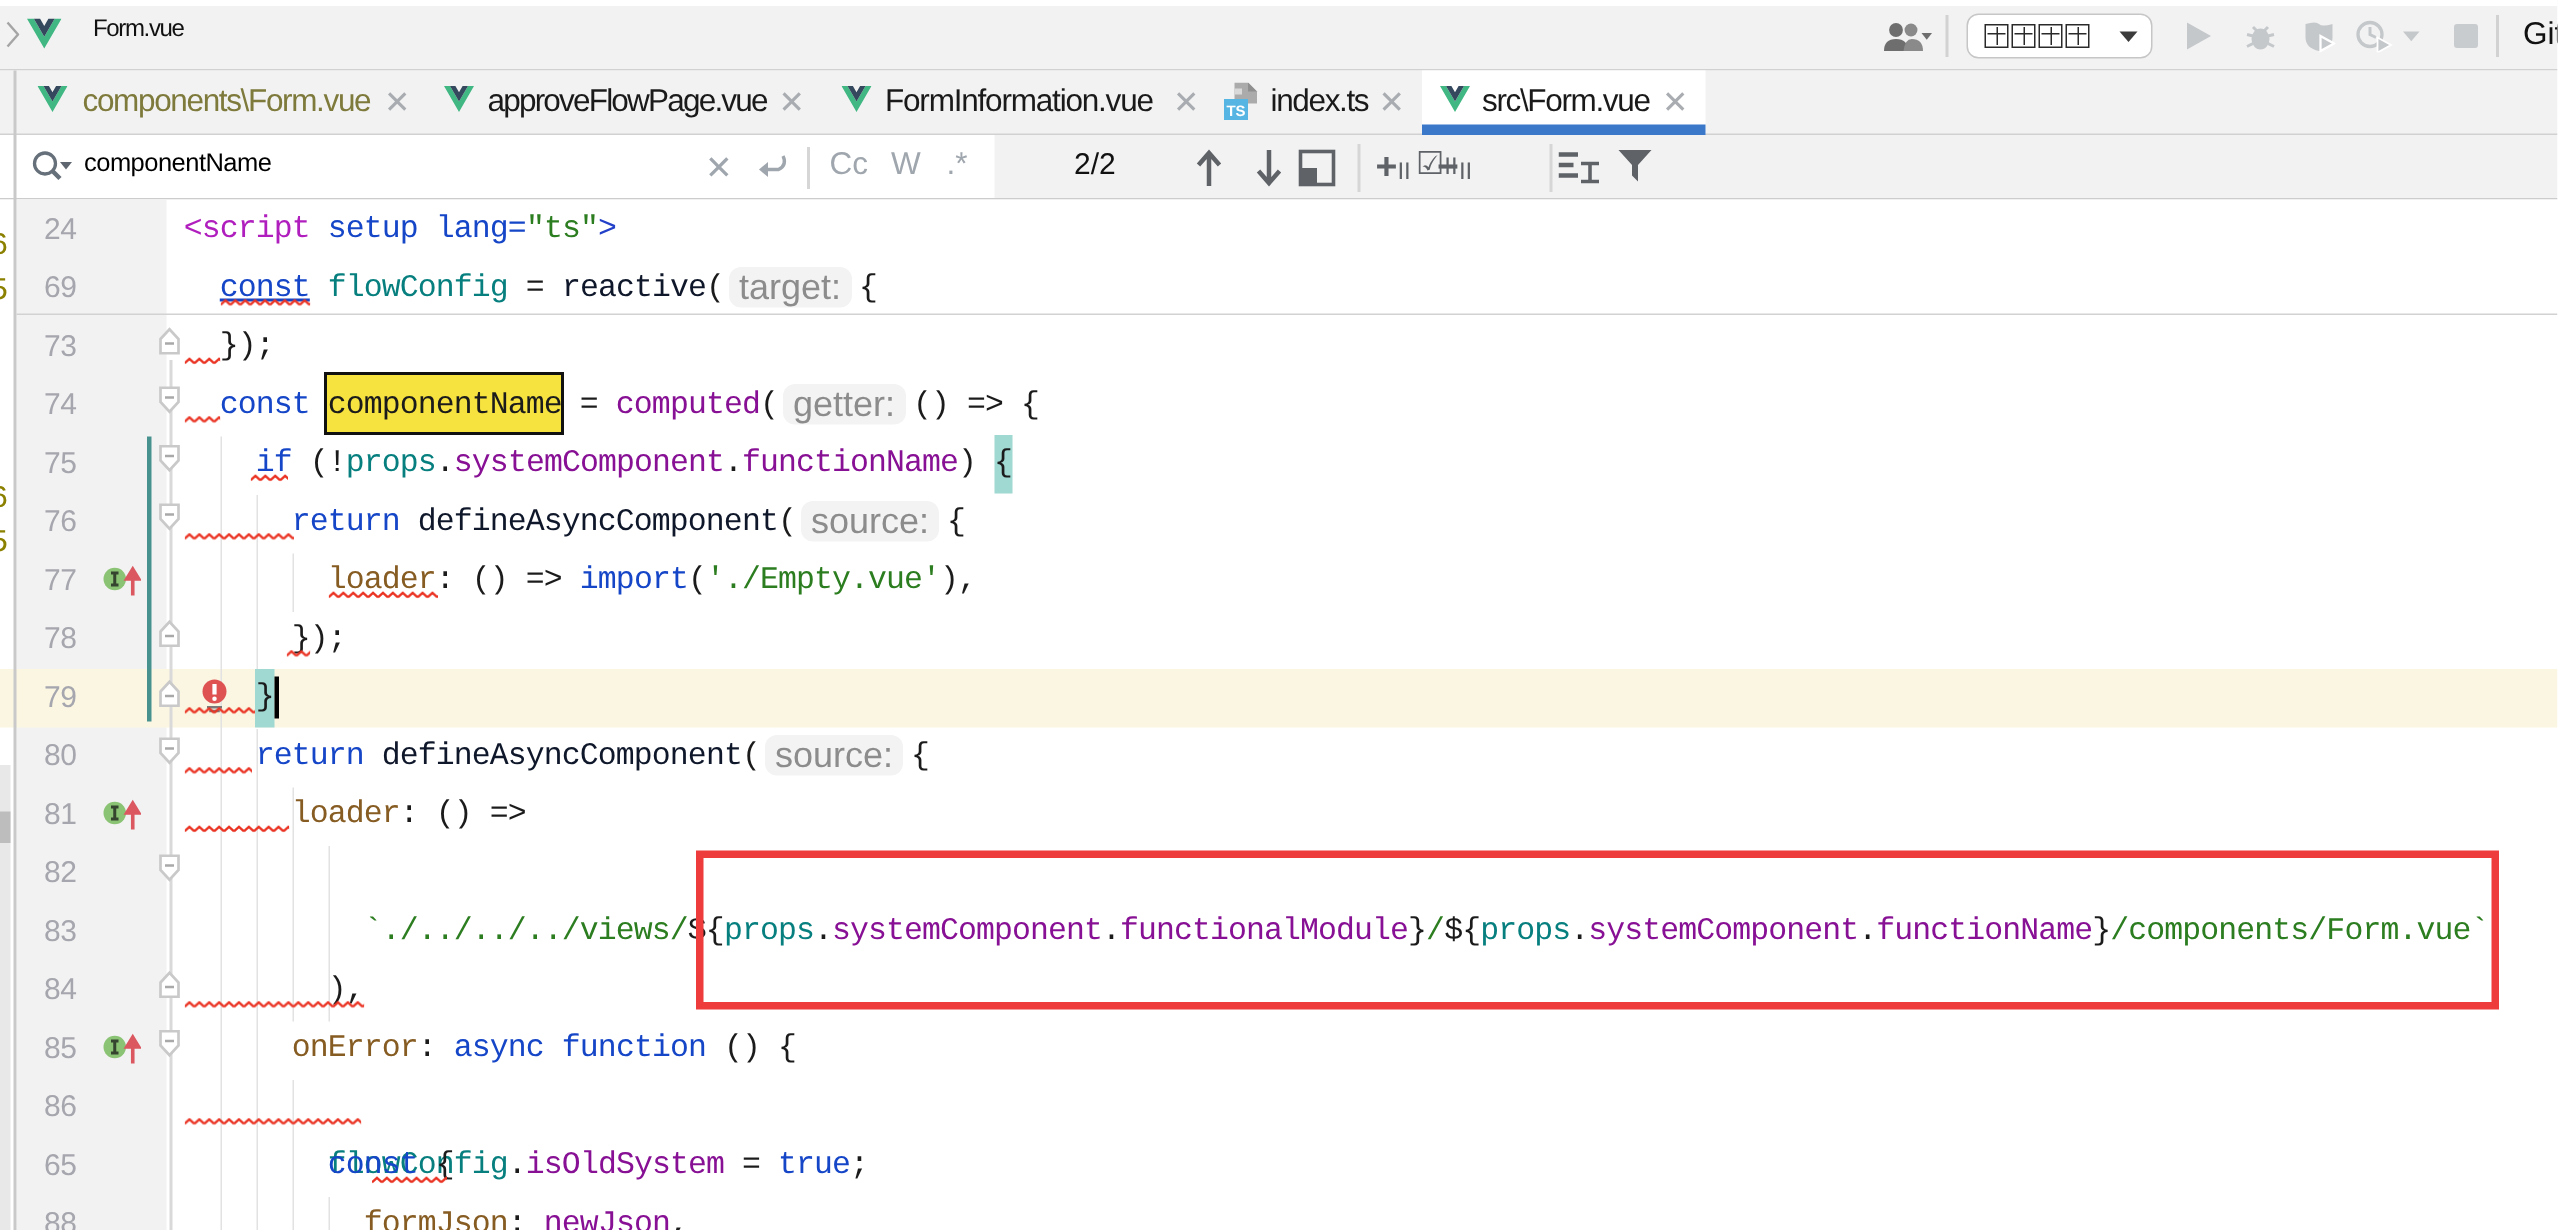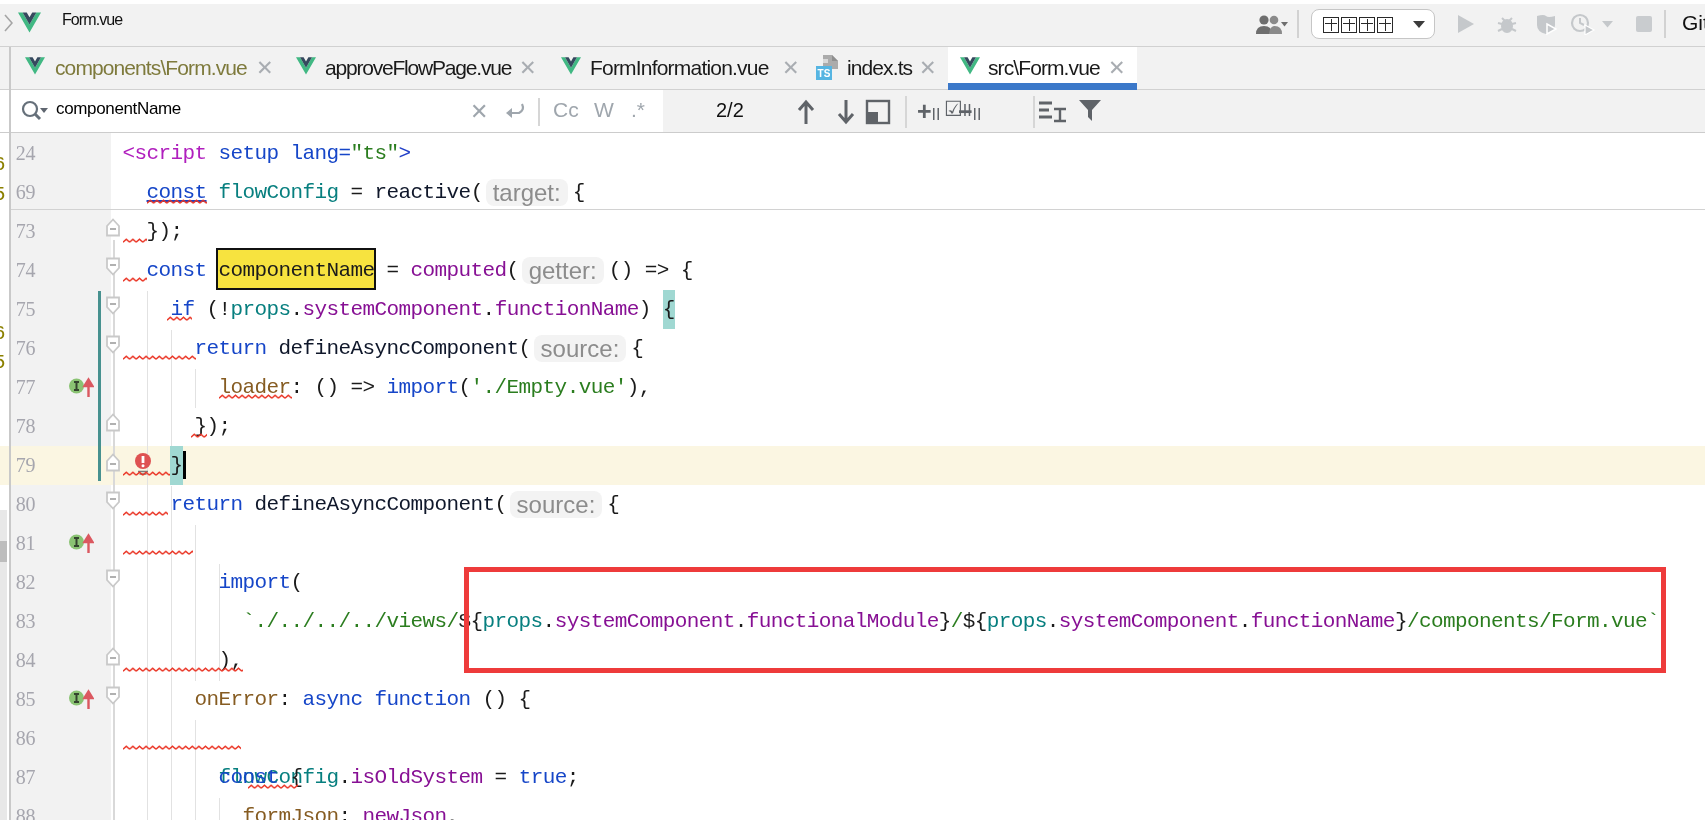--- a/index.html
+++ b/index.html
@@ -25,21 +25,21 @@
 
 #findbar{left:0;top:90px;width:1705px;height:43px;background:#f2f2f2;border-bottom:1.5px solid #ccc}
 #findwhite{left:0px;top:90px;width:663px;height:41.5px;background:#fff}
 .fgray{color:#9fa6ad}
 .fdark{color:#5f6368}
 
 #editor{left:0;top:133px;width:1705px;height:687px;background:#fff}
 #gutterbg{left:10.5px;top:133px;width:100px;height:687px;background:#f2f2f2}
 #sliverline{left:9px;top:47px;width:1.5px;height:773px;background:#c9c9c9}
 #caretrow{left:0;top:446px;width:1705px;height:39px;background:#fbf6e2}
-.lnum{position:absolute;width:51px;text-align:center;font-family:Liberation Serif, serif;font-size:20px;letter-spacing:-0.3px;color:#a6a6ae;line-height:39px;height:39px;left:0;top:0}
+.lnum{position:absolute;width:51px;text-align:right;font-family:Liberation Sans, sans-serif;font-size:20px;letter-spacing:-0.3px;color:#a6a6ae;line-height:39px;height:39px;left:0;top:0}
 #vcsbar{left:98px;top:291px;width:3.2px;height:190px;background:#47918f}
 #foldline{left:113.4px;top:240px;width:1.6px;height:580px;background:#d9d9d9}
 #foldsep{left:11px;top:209px;width:1694px;height:1.3px;background:#d2d2d2}
 .guide{position:absolute;width:1.2px;background:#e2e2e2}
 
 .cl{position:absolute;left:122.5px;height:39px;line-height:39px;font-family:"Liberation Mono",monospace;font-size:21px;letter-spacing:-0.6px;color:#1b1b1b;white-space:pre}
 .kw{color:#1646c8}
 .str{color:#2b7d1f}
 .pur{color:#871094}
 .teal{color:#077f7f}
@@ -217,21 +217,21 @@
  <div class="lnum" style="top:234px">77</div>
  <div class="lnum" style="top:273px">78</div>
  <div class="lnum" style="top:312px">79</div>
  <div class="lnum" style="top:351px">80</div>
  <div class="lnum" style="top:390px">81</div>
  <div class="lnum" style="top:429px">82</div>
  <div class="lnum" style="top:468px">83</div>
  <div class="lnum" style="top:507px">84</div>
  <div class="lnum" style="top:546px">85</div>
  <div class="lnum" style="top:585px">86</div>
- <div class="lnum" style="top:624px">87</div>
+ <div class="lnum" style="top:624px">65</div>
  <div class="lnum" style="top:663px">88</div>
 </div>
 <div class="abs" id="vcsbar"></div>
 <div class="abs" id="foldsep"></div>
 <div class="abs" id="foldline"></div>
 
 <div class="guide" style="left:146.5px;top:291px;height:529px"></div>
 <div class="guide" style="left:170.5px;top:330px;height:117px;"></div>
 <div class="guide" style="left:170.5px;top:486px;height:334px"></div>
 <div class="guide" style="left:194.5px;top:369px;height:39px"></div>
@@ -247,21 +247,21 @@
 <div class="cl" style="top:134px"><span class="tagp">&lt;script</span> <span class="kw">setup</span> <span class="kw">lang</span><span class="kw">=</span><span class="str">"ts"</span><span class="tagb">&gt;</span></div>
 <div class="cl" style="top:173px">  <span class="kw ul">const</span> <span class="teal">flowConfig</span> = <span class="it">reactive</span>(<span class="chip">target:</span>{</div>
 <div class="cl" style="top:212px">  });</div>
 <div class="cl" style="top:251px">  <span class="kw">const</span> componentName = <span class="pur">computed</span>(<span class="chip">getter:</span>() =&gt; {</div>
 <div class="cl" style="top:290px">    <span class="kw">if</span> (!<span class="teal">props</span>.<span class="pur">systemComponent</span>.<span class="pur">functionName</span>) {</div>
 <div class="cl" style="top:329px">      <span class="kw">return</span> <span class="it">defineAsyncComponent</span>(<span class="chip">source:</span>{</div>
 <div class="cl" style="top:368px">        <span class="brn">loader</span>: () =&gt; <span class="kw">import</span>(<span class="str">'./Empty.vue'</span>),</div>
 <div class="cl" style="top:407px">      });</div>
 <div class="cl" style="top:446px">    }</div>
 <div class="cl" style="top:485px">    <span class="kw">return</span> <span class="it">defineAsyncComponent</span>(<span class="chip">source:</span>{</div>
-<div class="cl" style="top:563px">        <span class="kw">import</span>(</div>
+<div class="cl" style="top:524px">      <span class="brn">loader</span>: () =&gt;</div>
 <div class="cl" style="top:602px">          <span class="str">`./../../../views/</span>${<span class="teal">props</span>.<span class="pur">systemComponent</span>.<span class="pur">functionalModule</span>}<span class="str">/</span>${<span class="teal">props</span>.<span class="pur">systemComponent</span>.<span class="pur">functionName</span>}<span class="str">/components/Form.vue`</span></div>
 <div class="cl" style="top:641px">        ),</div>
 <div class="cl" style="top:680px">      <span class="brn">onError</span>: <span class="kw">async</span> <span class="kw">function</span> () {</div>
 <div class="cl" style="top:758px">        <span class="teal">flowConfig</span>.<span class="pur">isOldSystem</span> = <span class="kw">true</span>;</div>
 <div class="cl" style="top:758px">        <span class="kw">const</span> {</div>
 <div class="cl" style="top:797px">          <span class="brn">formJson</span>: <span class="pur">newJson</span>,</div>
 <div class="abs" id="caret"></div>
 
 <svg class="pent" style="left:105px;top:218px" viewBox="0 0 16 19">
       <path d="M2 8 L8 1.5 L14 8 L14 17.5 L2 17.5 Z" fill="#fff" stroke="#c9c9c9" stroke-width="1.8"></path>

